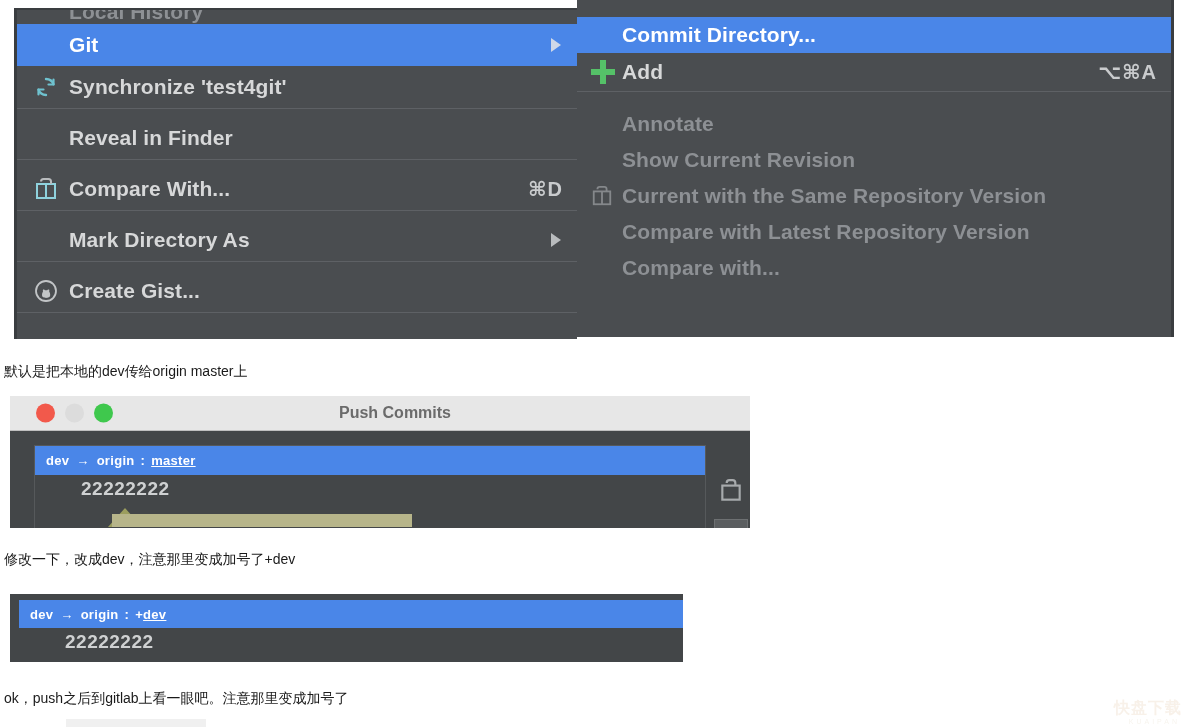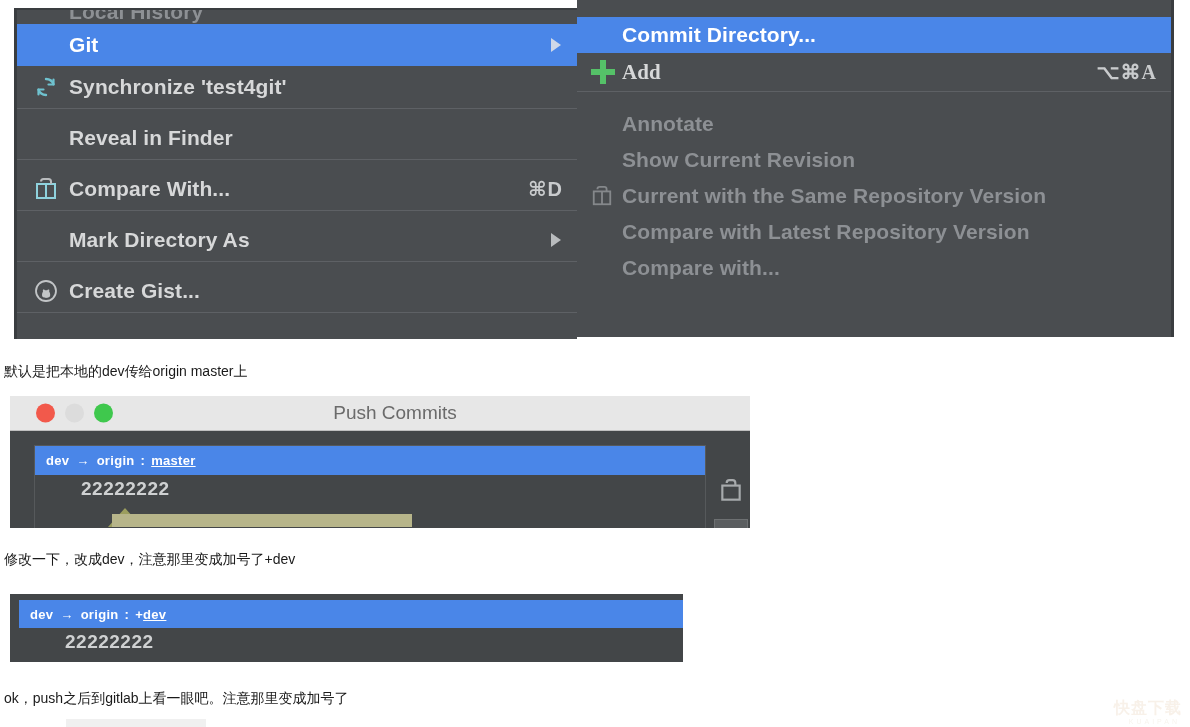--- a/index.html
+++ b/index.html
@@ -88,21 +88,21 @@
     position:relative;height:34px;background:#e7e7e7;
     border-bottom:1px solid #bfbfbf;
     display:flex;align-items:center;
   }
   .traffic{position:absolute;top:50%;transform:translateY(-50%);width:19px;height:19px;border-radius:50%;}
   #tl-close{left:26px;background:#f2594b;}
   #tl-min{left:55px;background:#dcdcdc;}
   #tl-max{left:84px;background:#3fc84d;}
   #push-title{
     width:100%;text-align:center;
-    font-size:19px;color:#6b6b6b;font-weight:normal;
+    font-size:16px;color:#6b6b6b;font-weight:bold;
     padding-left:30px;box-sizing:border-box;
   }
   #push-body{position:relative;height:98px;background:#434648;}
   #push-inner{
     position:absolute;left:24px;top:14px;right:44px;bottom:0;
     background:#434648;border:1px solid #56595b;border-bottom:none;
   }
   .push-row-sel{
     background:#4a86e8;color:#ffffff;
     font-size:13px;font-weight:bold;
@@ -241,21 +241,21 @@
   </div>
 
   <div id="right-menu" class="menu-panel">
 
     <div style="height:17px;background:#4a4d50;"></div>
 
     <div class="mi selected" style="height:36px;padding-left:45px;">
       <span class="label">Commit Directory...</span>
     </div>
 
-    <div class="mi" style="height:38px;padding-left:45px;font-family:Liberation Serif, serif;">
+    <div class="mi" style="height:38px;padding-left:45px;">
       <span class="plus-icon"></span>
       <span class="label">Add</span>
       <span class="accel">⌥⌘A</span>
     </div>
 
     <div class="sep"></div>
     <div style="height:13px;background:#4a4d50;"></div>
 
     <div class="mi disabled" style="height:37px;padding-left:45px;">
       <span class="label">Annotate</span>

